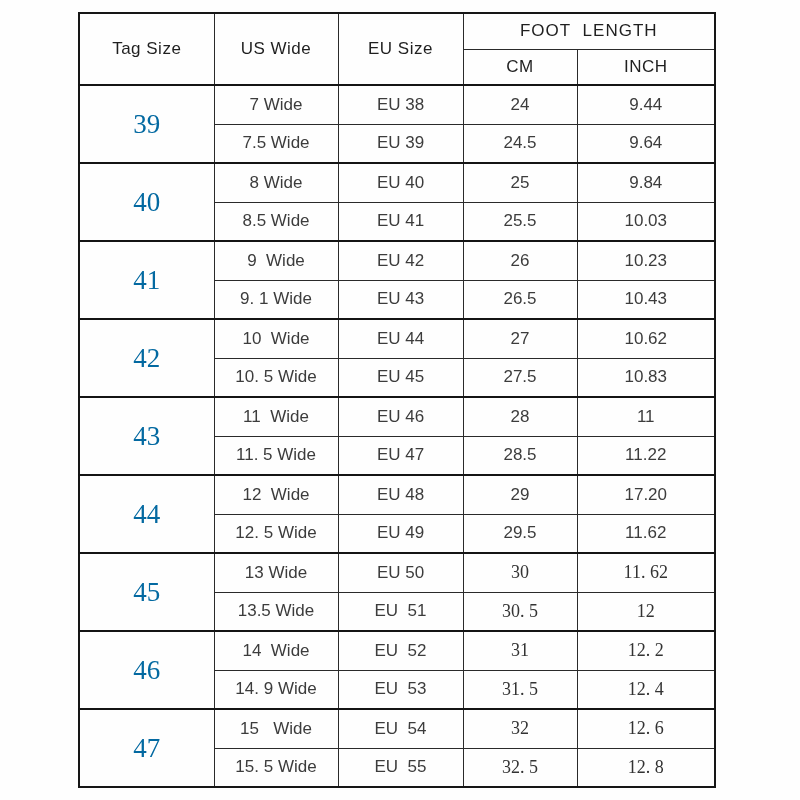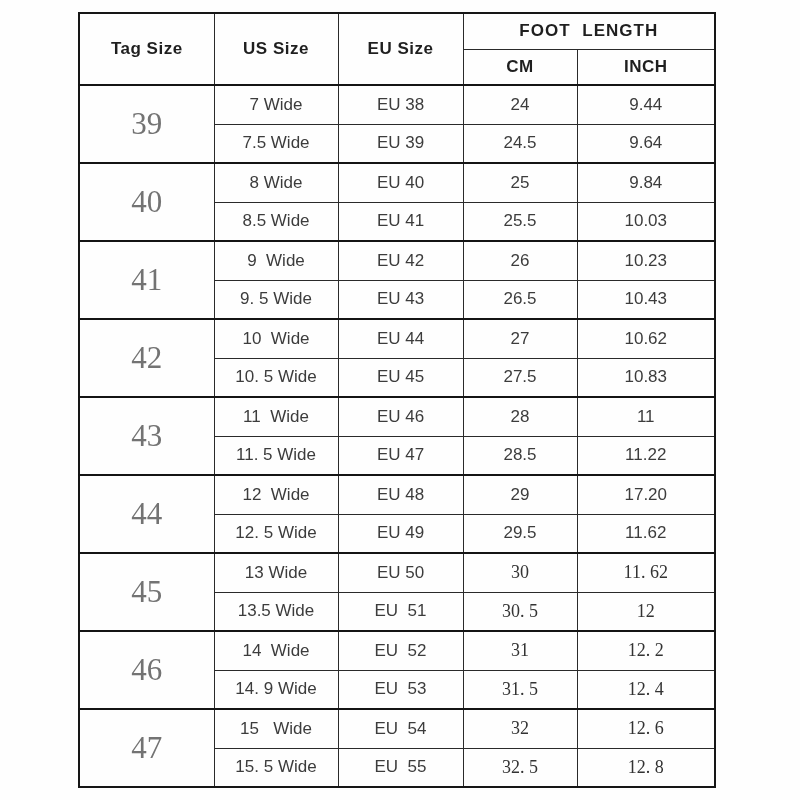--- a/index.html
+++ b/index.html
@@ -28,31 +28,31 @@
   .size-chart th, .size-chart td {
     border: 1px solid #2a2a2a;
     text-align: center;
     vertical-align: middle;
     padding: 0;
     white-space: pre;
     overflow: hidden;
   }
   .size-chart th {
     font-size: 17px;
-    font-weight: bold;
+    font-weight: normal;
     color: #1f1f1f;
     letter-spacing: 0.5px;
   }
   .size-chart thead tr { height: 36px; }
   .size-chart tbody tr { height: 39px; }
   .size-chart tbody tr.group-start td { border-top: 2px solid #141414; }
   td.tag-cell {
     font-family: "Liberation Serif", serif;
-    font-size: 31px;
-    color: #737373;
+    font-size: 27px;
+    color: #0369a1;
   }
   td.val-cell {
     font-size: 17px;
     color: #3c3c3c;
   }
   tr.serif-row td.cm-cell, tr.serif-row td.inch-cell {
     font-family: "Liberation Serif", serif;
     font-size: 18px;
     color: #333333;
   }
@@ -66,21 +66,21 @@
     <colgroup>
       <col style="width:135px">
       <col style="width:124px">
       <col style="width:125px">
       <col style="width:114px">
       <col style="width:138px">
     </colgroup>
     <thead>
       <tr>
         <th rowspan="2">Tag Size</th>
-        <th rowspan="2">US Size</th>
+        <th rowspan="2">US Wide</th>
         <th rowspan="2">EU Size</th>
         <th colspan="2" class="foot-length-cell">FOOT LENGTH</th>
       </tr>
       <tr>
         <th>CM</th>
         <th>INCH</th>
       </tr>
     </thead>
     <tbody id="table-body">
         <tr class="group-start">
@@ -110,21 +110,21 @@
           <td class="val-cell inch-cell">10.03</td>
         </tr>
         <tr class="group-start">
           <td class="tag-cell" rowspan="2">41</td>
           <td class="val-cell us-cell">9  Wide</td>
           <td class="val-cell eu-cell">EU 42</td>
           <td class="val-cell cm-cell">26</td>
           <td class="val-cell inch-cell">10.23</td>
         </tr>
         <tr>
-          <td class="val-cell us-cell">9. 5 Wide</td>
+          <td class="val-cell us-cell">9. 1 Wide</td>
           <td class="val-cell eu-cell">EU 43</td>
           <td class="val-cell cm-cell">26.5</td>
           <td class="val-cell inch-cell">10.43</td>
         </tr>
         <tr class="group-start">
           <td class="tag-cell" rowspan="2">42</td>
           <td class="val-cell us-cell">10  Wide</td>
           <td class="val-cell eu-cell">EU 44</td>
           <td class="val-cell cm-cell">27</td>
           <td class="val-cell inch-cell">10.62</td>

